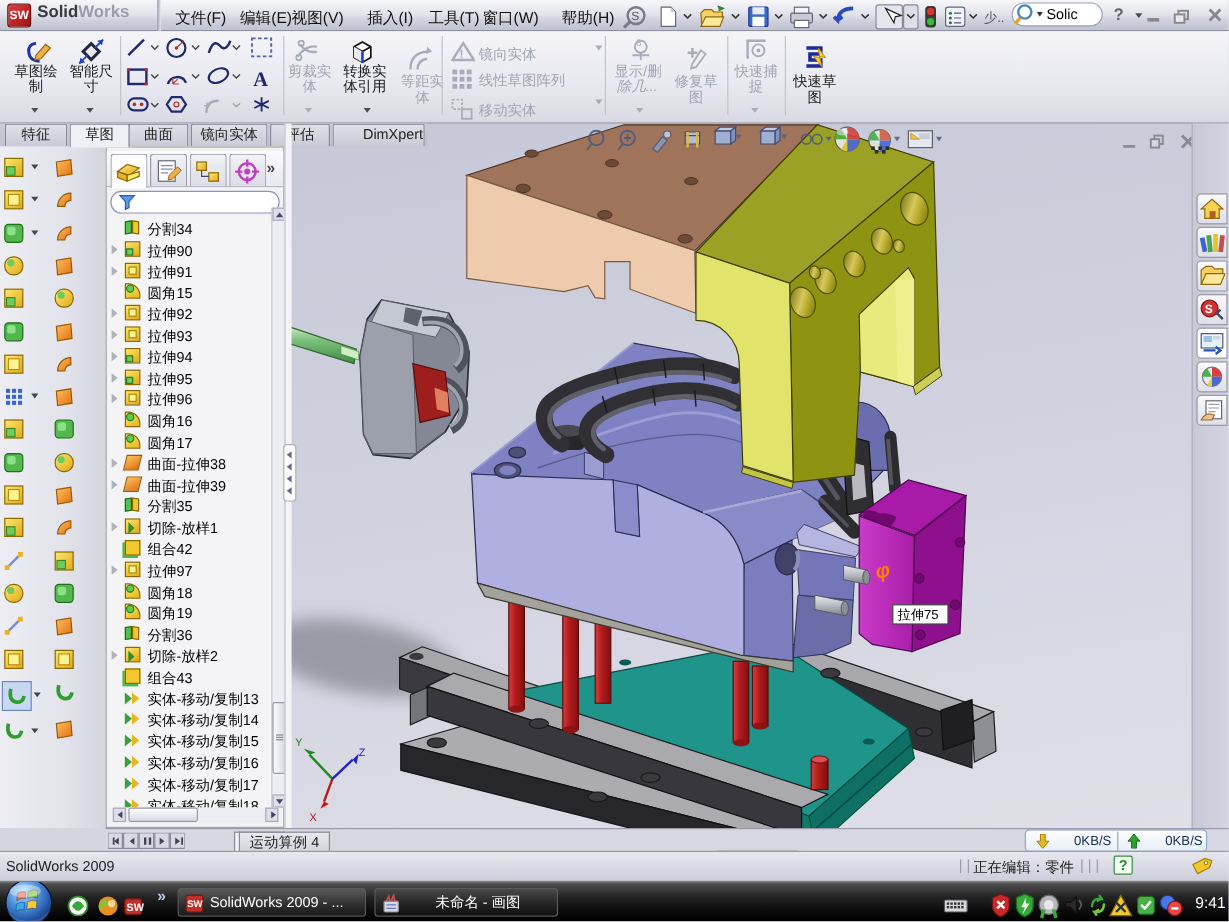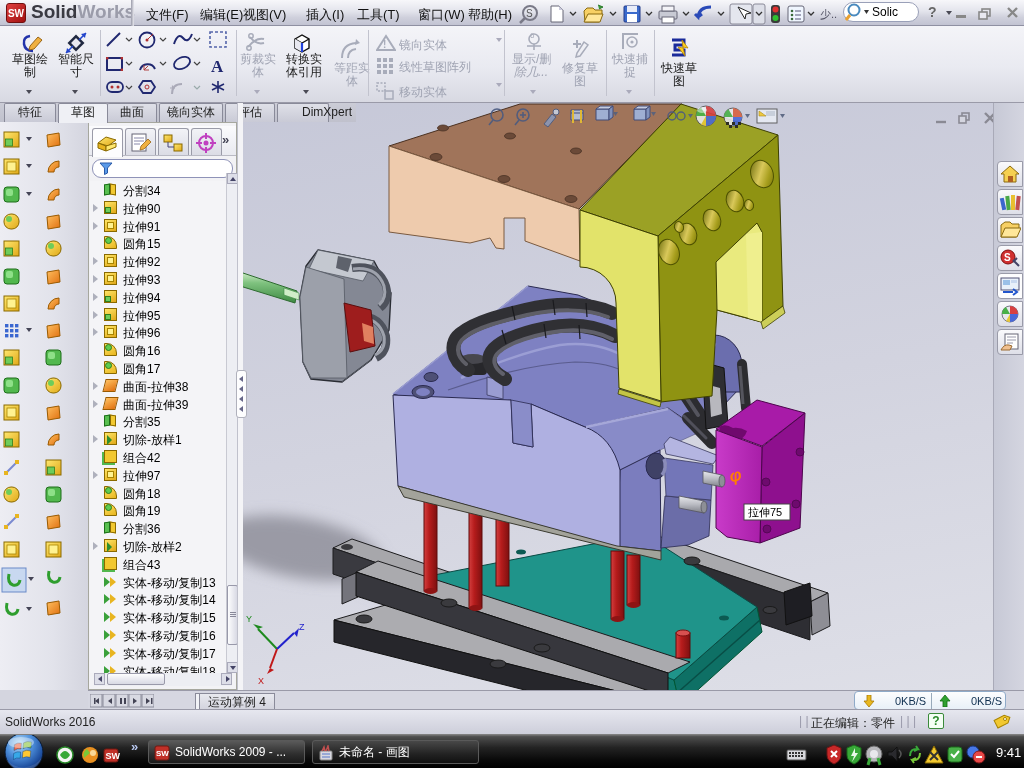--- a/index.html
+++ b/index.html
@@ -6,21 +6,21 @@
 #screen{position:relative;width:1024px;height:768px;overflow:hidden;
   font-family:"Liberation Sans",sans-serif;background:#D4D5DF;}
 #screen *{box-sizing:border-box;}
 .abs{position:absolute;}
 
 
 #titlebar{position:absolute;left:0;top:0;width:1024px;height:26px;
   background:linear-gradient(#F7F7FA 0%,#E3E4EC 45%,#CFD0DC 70%,#C2C3D2 100%);
   border-bottom:1px solid #8F90A2;}
 #logo-sw{position:absolute;left:6px;top:3px;width:20px;height:20px;background:linear-gradient(135deg,#E04040,#A01010);border-radius:3px;border:1px solid #701010;color:#fff;font-weight:bold;font-size:10px;text-align:center;line-height:19px;}
-#logotext{position:absolute;left:31px;top:1px;font-size:19px;font-weight:bold;color:#3A3A42;letter-spacing:0px;}
+#logotext{position:absolute;left:31px;top:1px;font-size:14px;font-weight:bold;color:#3A3A42;letter-spacing:0px;}
 #logotext span{color:#9B9CAA;}
 #tbsep{position:absolute;left:131px;top:0;width:3px;height:26px;background:linear-gradient(90deg,#9a9ba9,#e8e8ee);}
 .menu{position:absolute;top:6px;font-size:13px;color:#111;}
 
 
 .ticon{position:absolute;top:3px;}
 .darr{position:absolute;width:0;height:0;border-left:3px solid transparent;border-right:3px solid transparent;border-top:4px solid #4a4a55;}
 
 
 #toolbar2{position:absolute;left:0;top:26px;width:1024px;height:77px;
@@ -400,21 +400,21 @@
 
   <div id="titlebar">
     <div id="logo-sw">SW</div>
     <div id="logotext">Solid<span>Works</span></div>
     <div id="tbsep"></div>
     <div class="menu" style="left:146px;">文件(F)</div>
     <div class="menu" style="left:200px;">编辑(E)</div>
     <div class="menu" style="left:243px;">视图(V)</div>
     <div class="menu" style="left:306px;">插入(I)</div>
     <div class="menu" style="left:357px;">工具(T)</div>
-    <div class="menu" style="left:418px;">窗口(W)</div>
+    <div class="menu" style="left:402px;">窗口(W)</div>
     <div class="menu" style="left:468px;">帮助(H)</div>
     <svg class="ticon" style="left:518px;" width="460" height="22" viewBox="0 0 460 22">
 
       <circle cx="12" cy="10" r="7" fill="none" stroke="#7A7A88" stroke-width="2"></circle>
       <line x1="7" y1="15" x2="2" y2="20" stroke="#7A7A88" stroke-width="2.5"></line>
       <text x="8" y="14" font-size="10" fill="#555" font-family="Liberation Sans">S</text>
 
       <path d="M33,3 h8 l4,4 v12 h-12 Z" fill="#fff" stroke="#667" stroke-width="1"></path>
       <path d="M41,3 l4,4 h-4 Z" fill="#CCD"></path>
       <path d="M52,9 l3,3 3,-3" fill="none" stroke="#333" stroke-width="1.3"></path>
@@ -620,21 +620,21 @@
     <div class="btext" style="left:661px;top:34px;">快速草</div>
     <div class="btext" style="left:673px;top:47px;">图</div>
   </div>
 
   <div id="tabrow">
     <div class="cmtab" style="left:4px;width:52px;">特征</div>
     <div class="cmtab act" style="left:58px;width:50px;">草图</div>
     <div class="cmtab" style="left:107px;width:50px;">曲面</div>
     <div class="cmtab" style="left:159px;width:64px;">镜向实体</div>
     <div class="cmtab" style="left:225px;width:50px;">评估</div>
-    <div class="cmtab" style="left:277px;width:52px;padding-left:24px;">DimXpert</div>
+    <div class="cmtab" style="left:277px;width:77px;padding-left:24px;">DimXpert</div>
   </div>
 
   <div id="lefttools">
     <svg width="88" height="568" viewBox="0 0 88 568">
       <defs>
         <linearGradient id="yg" x1="0" y1="0" x2="1" y2="1">
             <stop offset="0" stop-color="#FFE870"></stop>
             <stop offset="1" stop-color="#E0A818"></stop>
           </linearGradient>
         <linearGradient id="og" x1="0" y1="0" x2="1" y2="1">
@@ -1063,21 +1063,21 @@
       <div class="abs" style="left:40px;top:3px;">0KB/S</div>
       <div class="abs" style="left:76px;top:1px;width:1px;height:16px;background:#9ab;"></div>
       <svg class="abs" style="left:84px;top:3px;" width="12" height="12" viewBox="0 0 12 12">
           <path d="M6,0 L11,6 h-3 v6 H4 V6 H1 Z" fill="#30A030" stroke="#107010" stroke-width="0.8"></path>
         </svg>
       <div class="abs" style="left:116px;top:3px;">0KB/S</div>
     </div>
   </div>
 
   <div id="statusbar">
-    <div class="abs" style="left:5px;top:5px;">SolidWorks 2016</div>
+    <div class="abs" style="left:5px;top:5px;">SolidWorks 2009</div>
     <div class="abs" style="left:799px;top:4px;color:#99a;">| |</div>
     <div class="abs" style="left:811px;top:5px;">正在编辑：零件</div>
     <div class="abs" style="left:900px;top:4px;color:#99a;">| | |</div>
     <div class="abs" style="left:928px;top:3px;width:16px;height:16px;background:#F4FFF4;border:1px solid #3a8a3a;border-radius:2px;text-align:center;font-size:12px;font-weight:bold;color:#2A8A2A;line-height:15px;">?</div>
     <svg class="abs" style="left:992px;top:3px;" width="20" height="18" viewBox="0 0 20 18">
       <path d="M2,10 L10,2 h6 v6 L8,16 Z" fill="#F2C830" stroke="#A88400" transform="rotate(18 10 9)"></path>
       <circle cx="13" cy="6" r="1.5" fill="#fff" stroke="#A88400"></circle>
     </svg>
   </div>
 
@@ -1115,21 +1115,21 @@
       <text x="3.5" y="13" font-size="9" font-weight="bold" fill="#fff" font-family="Liberation Sans">SW</text>
     </svg>
     <div class="abs" style="left:131px;top:5px;color:#B8C8F0;font-size:13px;font-weight:bold;">»</div>
     <div class="taskbtn" style="left:148px;top:6px;width:157px;background:linear-gradient(#5a5a5a,#2e2e2e 60%,#1a1a1a);">
       <svg class="abs" style="left:5px;top:4px;" width="16" height="16" viewBox="0 0 16 16">
         <rect x="1" y="1" width="14" height="14" rx="2" fill="#C03028" stroke="#701810"></rect>
         <text x="2" y="11" font-size="8" font-weight="bold" fill="#fff" font-family="Liberation Sans">SW</text>
       </svg>
       <span style="margin-left:26px;text-align:right;">SolidWorks 2009 - ...</span>
     </div>
-    <div class="taskbtn" style="left:312px;top:6px;width:167px;">
+    <div class="taskbtn" style="left:312px;top:6px;width:153px;padding-left:24px;">
       <svg class="abs" style="left:5px;top:4px;" width="16" height="16" viewBox="0 0 16 16">
         <rect x="2" y="6" width="12" height="9" rx="1" fill="#D8D8E0" stroke="#888"></rect>
         <path d="M4,6 l2,-4 1,4 M8,6 l2,-5 1,5" stroke="#C05050" stroke-width="1.5" fill="none"></path>
         <path d="M4,9 h8 M4,12 h8" stroke="#5878C8" stroke-width="1"></path>
       </svg>
       <span style="margin-left:26px;">未命名 - 画图</span>
     </div>
 
     <svg class="abs" style="left:786px;top:13px;" width="22" height="16" viewBox="0 0 22 16">
       <rect x="1" y="3" width="19" height="10" rx="1" fill="#D8D8DC" stroke="#555"></rect>

